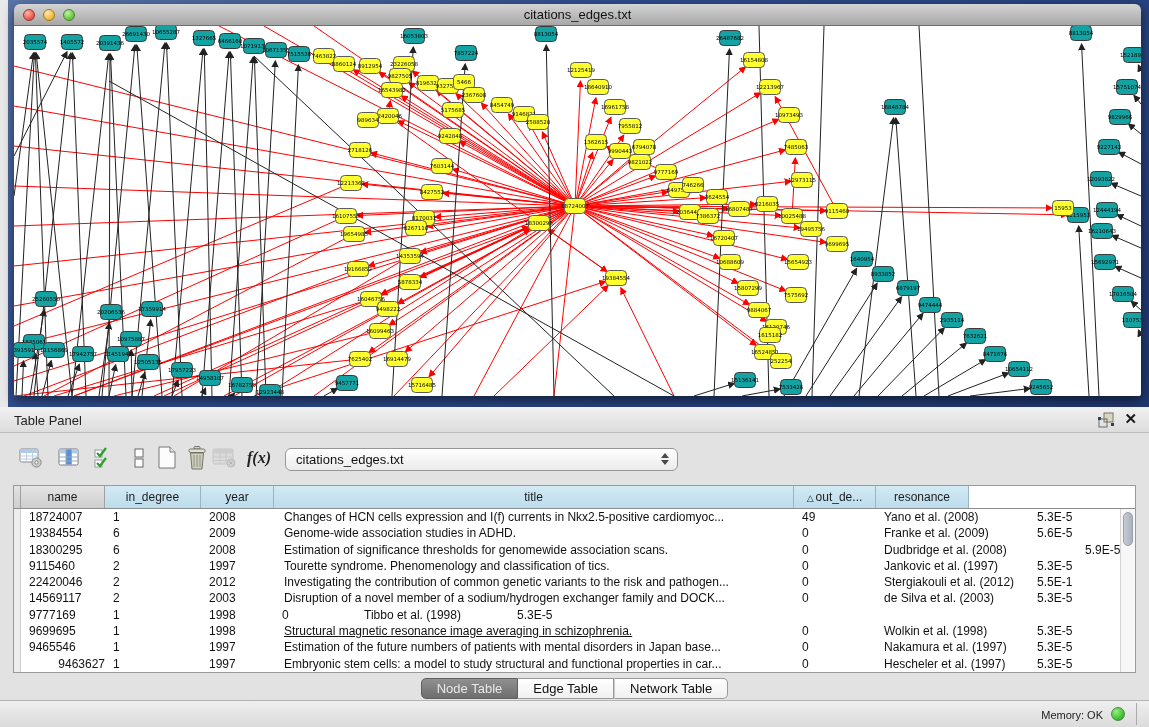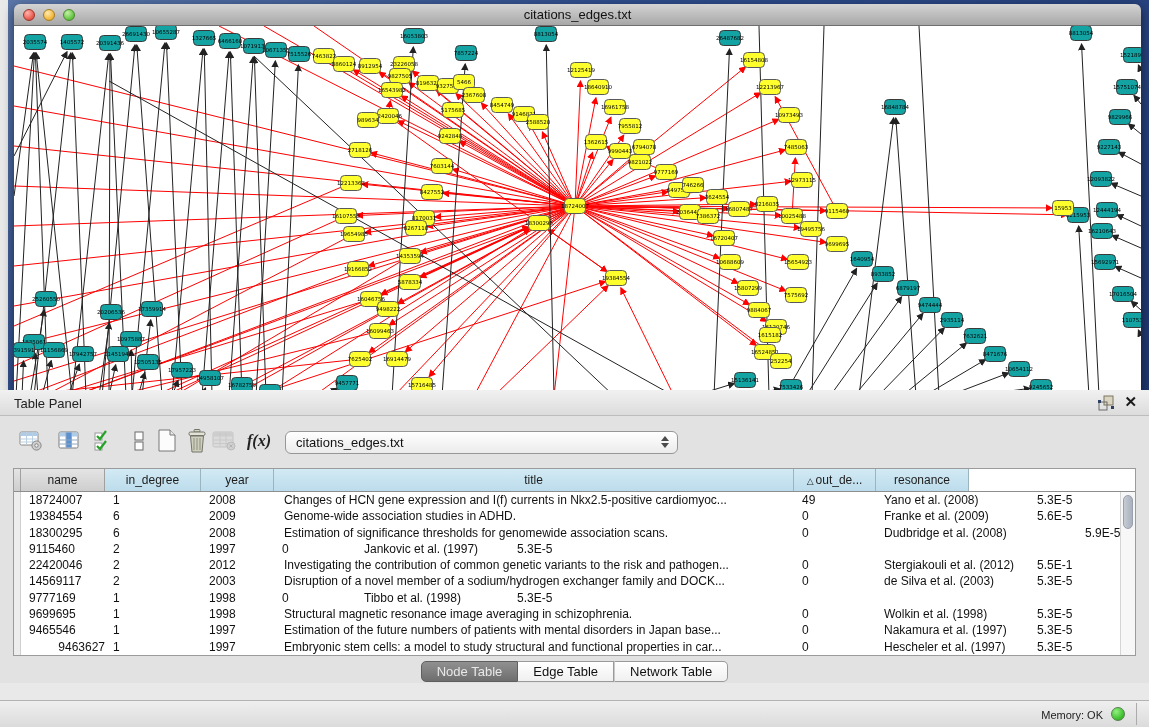--- a/index.html
+++ b/index.html
@@ -18,21 +18,21 @@
   .lights{position:absolute;left:9px;top:5px;display:flex;gap:8px;}
   .light{width:12px;height:12px;border-radius:50%;}
   .light.red{background:radial-gradient(circle at 35% 30%,#ffb4ab,#ec6156 60%,#c23b30);border:1px solid #9e362b;}
   .light.yellow{background:radial-gradient(circle at 35% 30%,#ffe9b0,#f3bc43 60%,#d29a27);border:1px solid #a87d22;}
   .light.green{background:radial-gradient(circle at 35% 30%,#c4f0a8,#6cc94a 60%,#4da32f);border:1px solid #4c8a2e;}
   .win-title{text-align:center;font-size:13px;line-height:21px;color:#111;}
   .canvas{flex:1;background:#fff;position:relative;}
   #net-svg{position:absolute;left:0;top:0;width:100%;height:100%;}
 
   
-  .table-panel{position:absolute;left:0;top:390px;width:1149px;height:293px;background:#e2e2e2;}
+  .table-panel{position:absolute;left:0;top:407px;width:1149px;height:293px;background:#e2e2e2;}
   .panel-titlebar{height:26px;background:linear-gradient(#f1f1f1,#dcdcdc);
     border-bottom:1px solid #bdbdbd;position:relative;}
   .panel-title{position:absolute;left:14px;top:6px;font-size:13px;color:#222;}
   .float-btn{position:absolute;right:34px;top:5px;width:17px;height:16px;cursor:default;}
   .close-btn{position:absolute;right:12px;top:3px;font-size:15px;font-weight:bold;color:#1a1a1a;}
 
   .toolbar{position:relative;height:52px;}
   .tb-btn{position:absolute;top:11px;width:30px;height:28px;display:flex;align-items:center;justify-content:center;}
   .tb1{left:16px}.tb2{left:54px}.tb3{left:90px}.tb4{left:124px}
   .tb5{left:152px}.tb6{left:182px}.tb7{left:210px}.tb8{left:244px}
@@ -882,21 +882,21 @@
         <div class="th" style="width: 520px;">title</div>
         <div class="th" style="width: 82px;"><span class="sort-glyph">△</span>out_de...</div>
         <div class="th" style="width: 93px;">resonance</div>
       </div>
     <div class="tbody" id="tbody">
         <div class="tr">
           <div class="td gut" style="width: 7px;"></div>
           <div class="td" style="width: 84px;">18724007</div>
           <div class="td" style="width: 96px;">1</div>
           <div class="td" style="width: 73px;">2008</div>
-          <div class="td" style="width: 520px; padding-left: 10px;">Changes of HCN gene expression and I(f) currents in Nkx2.5-positive cardiomyoc...</div>
+          <div class="td" style="width: 520px; padding-left: 10px;">Changes of HCN cells expression and I(f) currents in Nkx2.5-positive cardiomyoc...</div>
           <div class="td" style="width: 82px;">49</div>
           <div class="td" style="width: 153px;">Yano et al. (2008)</div>
           <div class="td" style="width: 93px;">5.3E-5</div>
         </div>
         <div class="tr">
           <div class="td gut" style="width: 7px;"></div>
           <div class="td" style="width: 84px;">19384554</div>
           <div class="td" style="width: 96px;">6</div>
           <div class="td" style="width: 73px;">2009</div>
           <div class="td" style="width: 520px; padding-left: 10px;">Genome-wide association studies in ADHD.</div>
@@ -912,20 +912,21 @@
           <div class="td" style="width: 520px; padding-left: 10px;">Estimation of significance thresholds for genomewide association scans.</div>
           <div class="td" style="width: 82px;">0</div>
           <div class="td" style="width: 153px;">Dudbridge et al. (2008)</div>
           <div class="td" style="width: 93px; margin-left: 48px;">5.9E-5</div>
         </div>
         <div class="tr">
           <div class="td gut" style="width: 7px;"></div>
           <div class="td" style="width: 84px;">9115460</div>
           <div class="td" style="width: 96px;">2</div>
           <div class="td" style="width: 73px;">1997</div>
+          <div class="td" style="width: 520px; padding-left: 10px;">Tourette syndrome. Phenomenology and classification of tics.</div>
           <div class="td" style="width: 82px;">0</div>
           <div class="td" style="width: 153px;">Jankovic et al. (1997)</div>
           <div class="td" style="width: 93px;">5.3E-5</div>
         </div>
         <div class="tr">
           <div class="td gut" style="width: 7px;"></div>
           <div class="td" style="width: 84px;">22420046</div>
           <div class="td" style="width: 96px;">2</div>
           <div class="td" style="width: 73px;">2012</div>
           <div class="td" style="width: 520px; padding-left: 10px;">Investigating the contribution of common genetic variants to the risk and pathogen...</div>
@@ -950,21 +951,21 @@
           <div class="td" style="width: 73px;">1998</div>
           <div class="td" style="width: 82px;">0</div>
           <div class="td" style="width: 153px;">Tibbo et al. (1998)</div>
           <div class="td" style="width: 93px;">5.3E-5</div>
         </div>
         <div class="tr">
           <div class="td gut" style="width: 7px;"></div>
           <div class="td" style="width: 84px;">9699695</div>
           <div class="td" style="width: 96px;">1</div>
           <div class="td" style="width: 73px;">1998</div>
-          <div class="td" style="width: 520px; padding-left: 10px;">Structural magnetic resonance image averaging in schizophrenia.</div>
+          <div class="td" style="width: 520px; padding-left: 10px; text-decoration: underline;">Structural magnetic resonance image averaging in schizophrenia.</div>
           <div class="td" style="width: 82px;">0</div>
           <div class="td" style="width: 153px;">Wolkin et al. (1998)</div>
           <div class="td" style="width: 93px;">5.3E-5</div>
         </div>
         <div class="tr">
           <div class="td gut" style="width: 7px;"></div>
           <div class="td" style="width: 84px;">9465546</div>
           <div class="td" style="width: 96px;">1</div>
           <div class="td" style="width: 73px;">1997</div>
           <div class="td" style="width: 520px; padding-left: 10px;">Estimation of the future numbers of patients with mental disorders in Japan base...</div>

